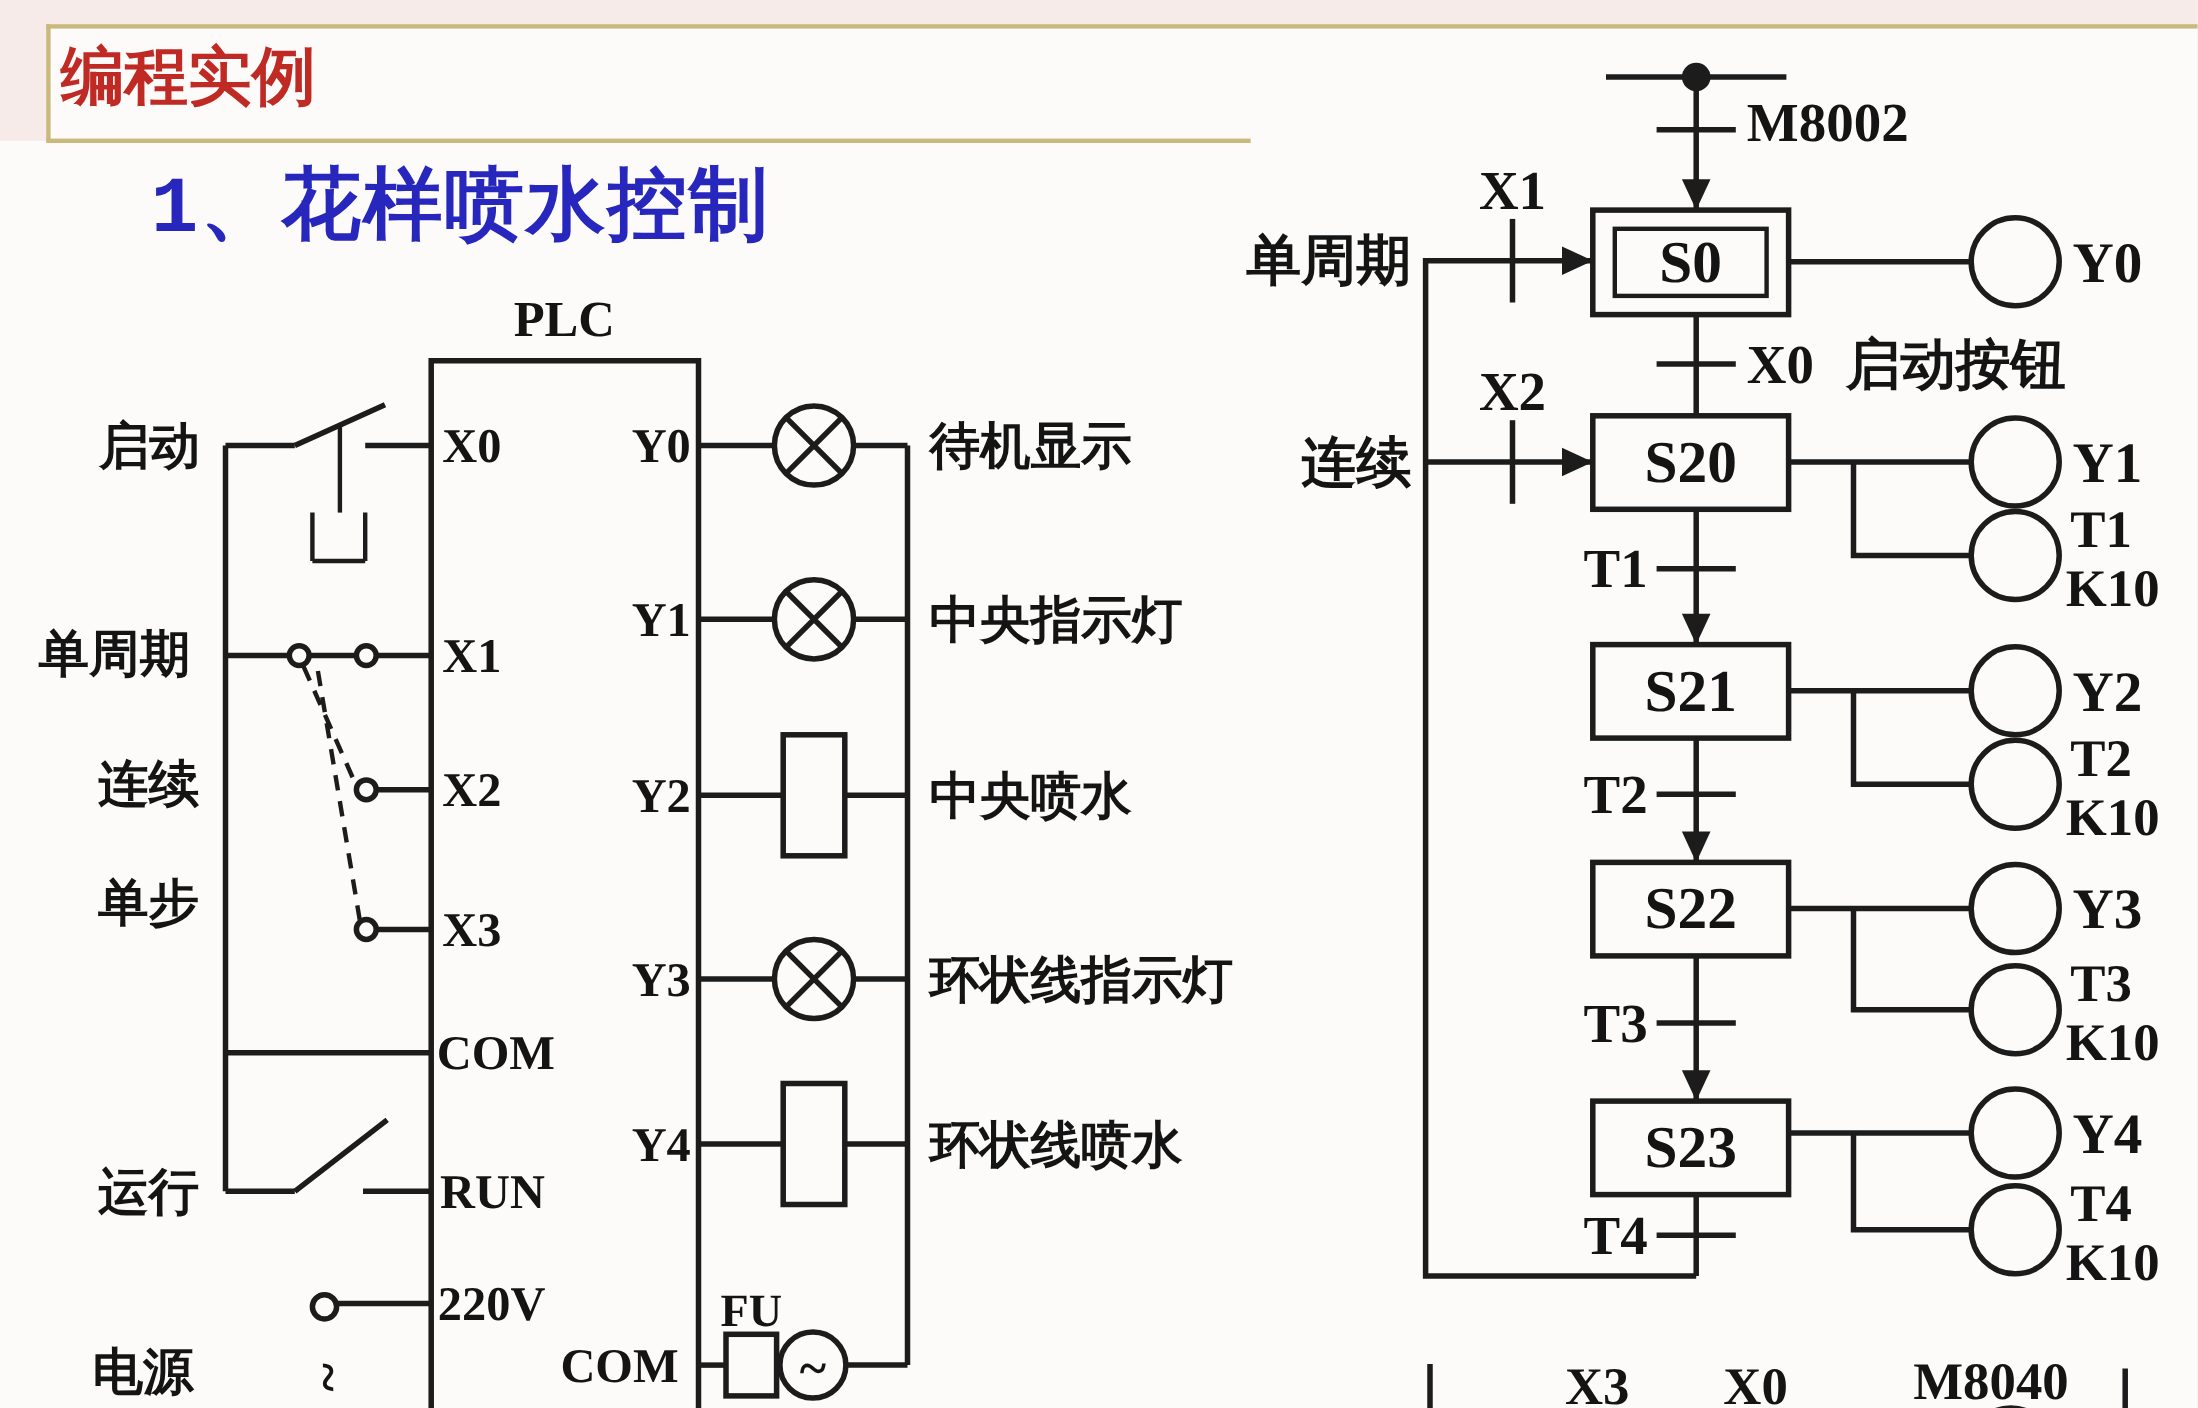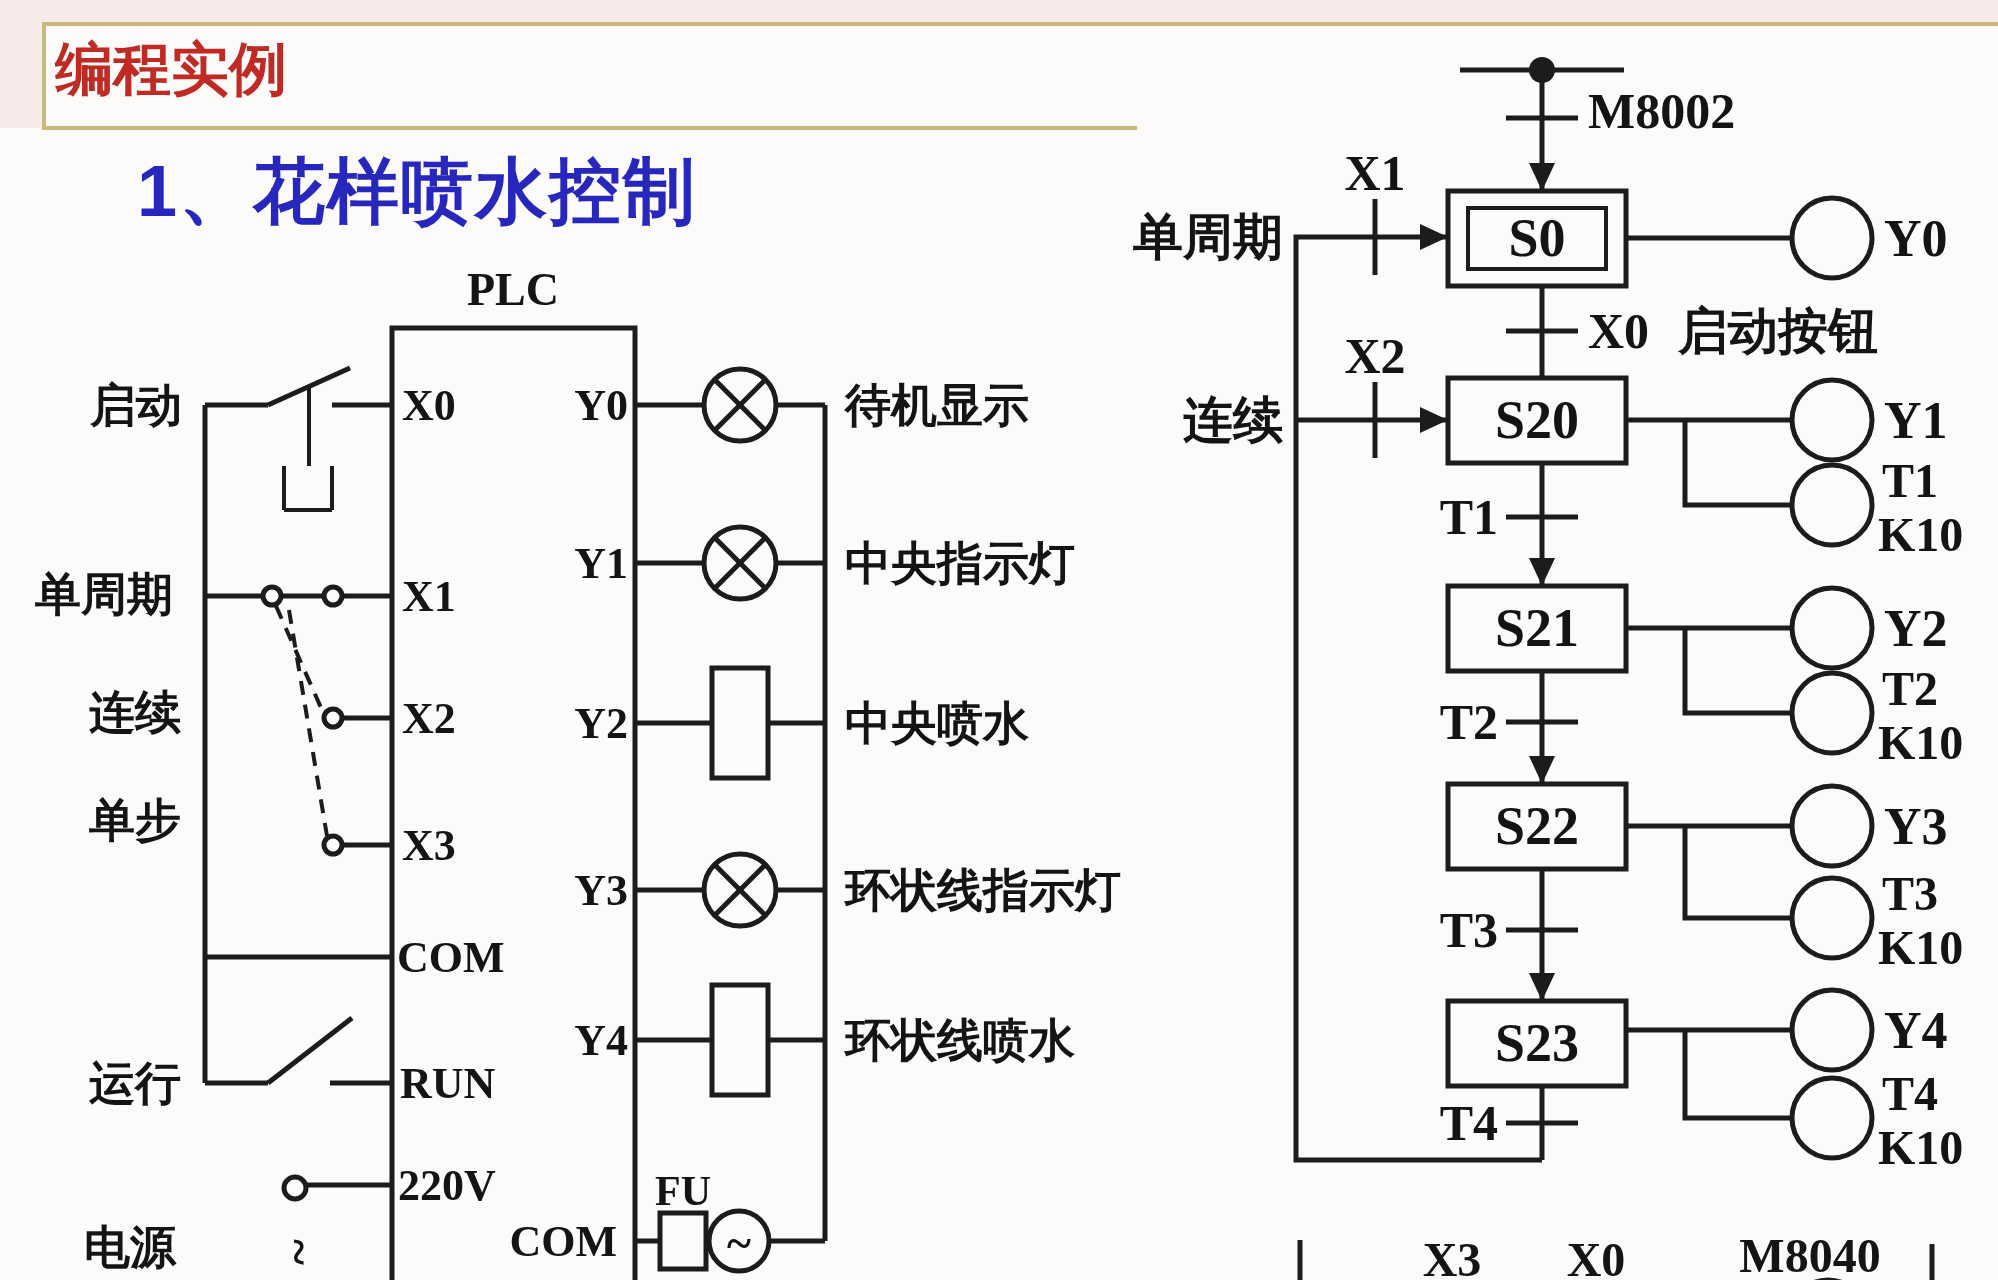--- a/index.html
+++ b/index.html
@@ -9,21 +9,21 @@
   .tint-top{left:0;top:0;width:1998px;height:22px;}
   .tint-corner{left:0;top:0;width:42px;height:128px;}
   .khaki{position:absolute;background:#c9b97c;}
   .k-top{left:42px;top:22px;width:1956px;height:4px;}
   .k-left{left:42px;top:22px;width:4px;height:106px;}
   .k-mid{left:42px;top:126px;width:1095px;height:4px;}
   .title-red{position:absolute;left:55px;top:38px;width:600px;
              font-family:"DejaVu Sans","Liberation Sans",sans-serif;
              font-weight:bold;font-size:58px;line-height:1.1;color:#bf2b24;}
   .title-blue{position:absolute;left:137px;top:148px;width:900px;
-              font-family:Liberation Sans, sans-serif;
+              font-family:Liberation Mono, monospace;
               font-weight:bold;font-size:72px;line-height:1.2;color:#2727bd;letter-spacing:2px;}
   svg{position:absolute;left:0;top:0;}
   .ln{stroke:#1c1c1c;stroke-width:5;fill:none;}
   .ln4{stroke:#1c1c1c;stroke-width:4;fill:none;}
   .dash{stroke:#1c1c1c;stroke-width:4;fill:none;stroke-dasharray:14 10;}
   .sym{stroke:#1c1c1c;stroke-width:5;fill:#fcfbf9;}
   .dot{fill:#1c1c1c;stroke:none;}
   .arr{fill:#1c1c1c;stroke:none;}
   text{fill:#141414;font-family:"Liberation Serif","DejaVu Serif",serif;font-weight:bold;}
   .cjk{font-family:"DejaVu Sans","Liberation Sans",sans-serif;font-weight:bold;}

